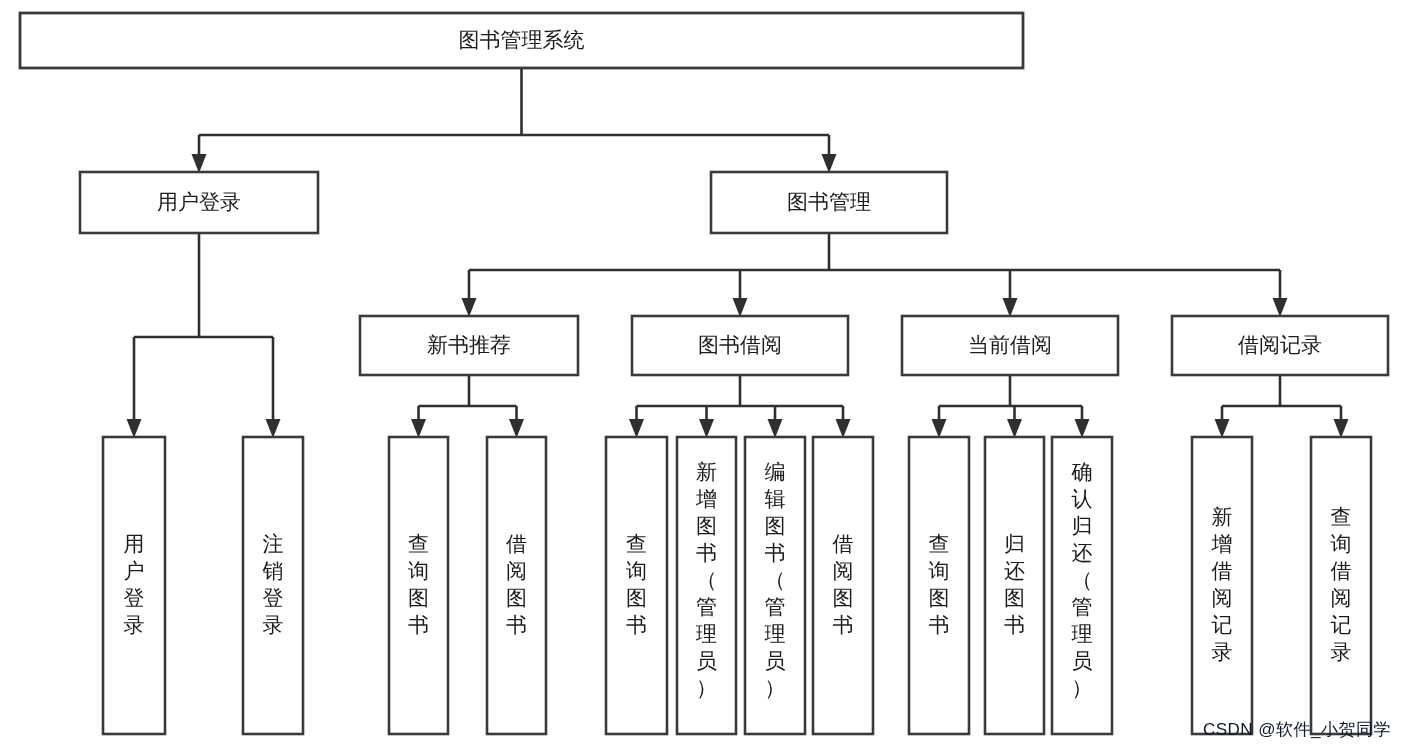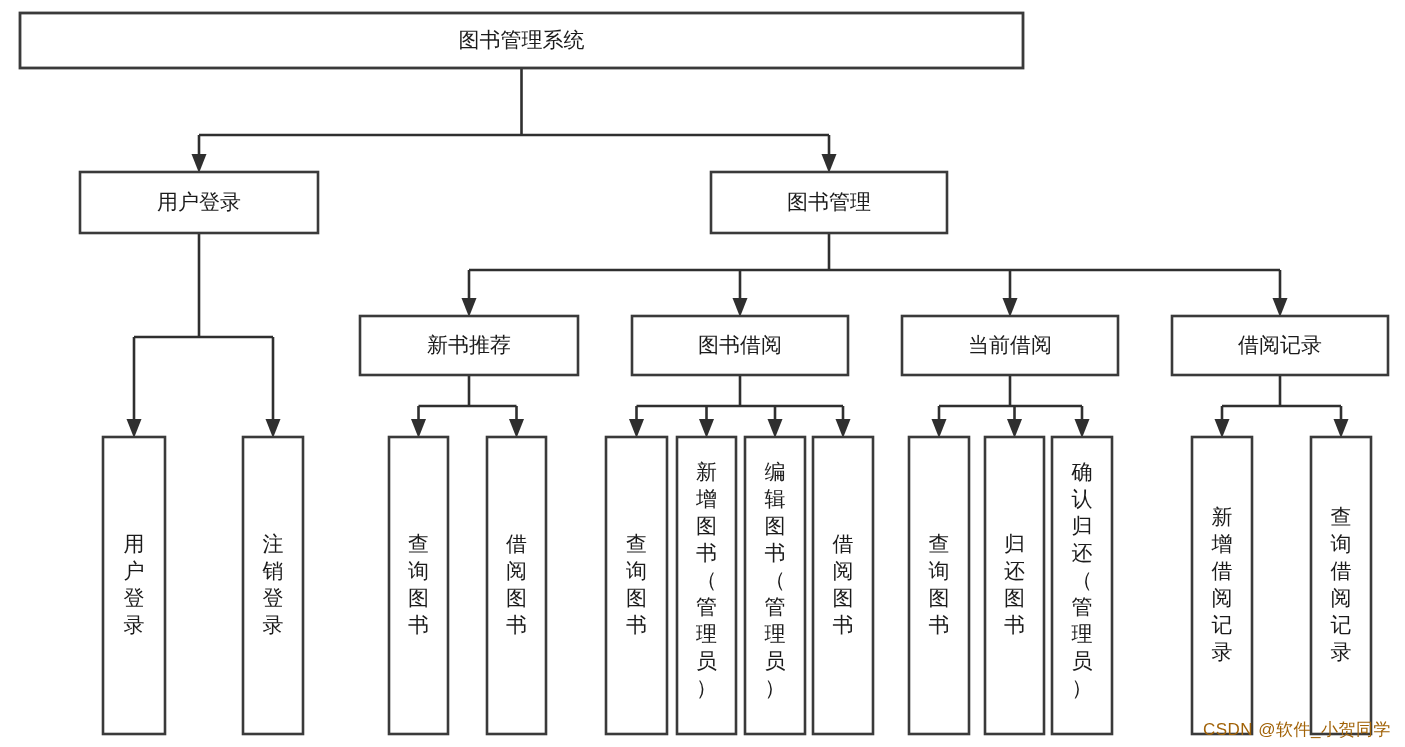--- a/index.html
+++ b/index.html
@@ -59,21 +59,21 @@
     text-anchor: middle;
     dominant-baseline: middle;
     white-space: pre;
   }
   .watermark {
     position: absolute;
     right: 14px;
     bottom: 6px;
     font-family: "Liberation Sans", "DejaVu Sans", sans-serif;
     font-size: 17px;
-    color: #a16207;
+    color: #0f172a;
     letter-spacing: 0.5px;
     pointer-events: none;
     user-select: none;
   }
 </style>
 </head>
 <body>
 
 <div id="diagram-root">
   <svg class="diagram-canvas" id="diagram-svg" viewBox="0 0 1405 747" xmlns="http://www.w3.org/2000/svg">

